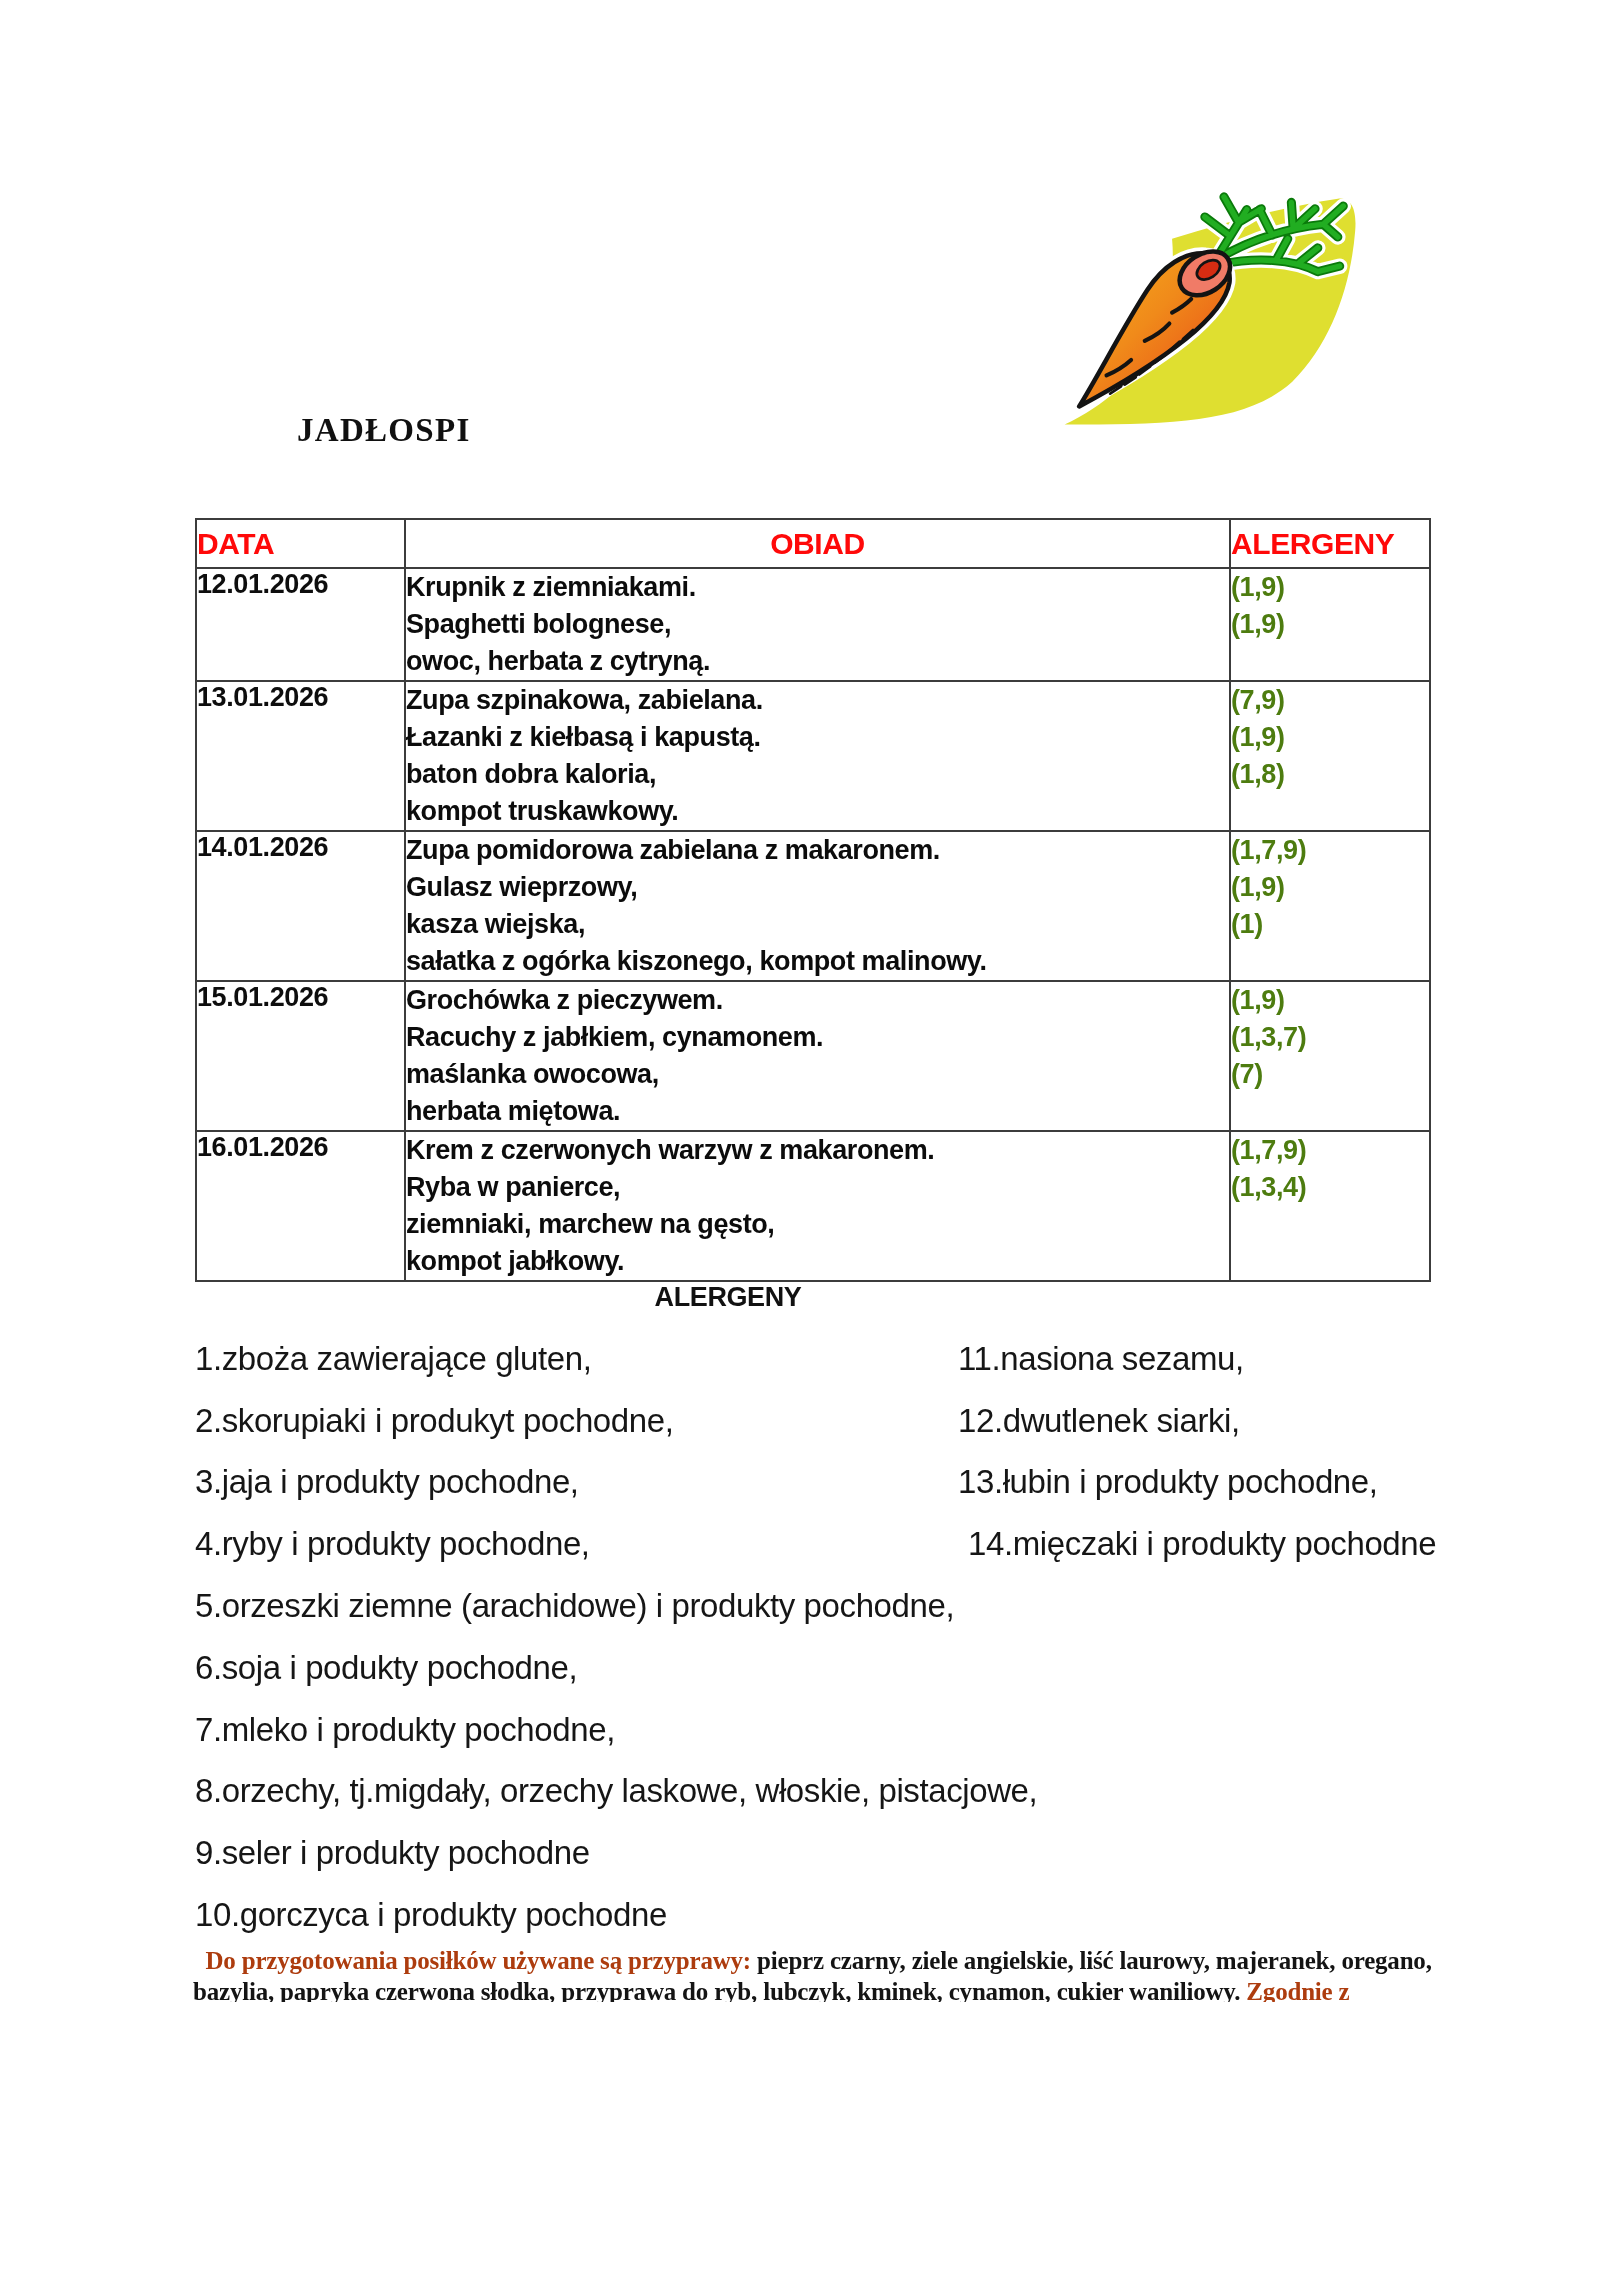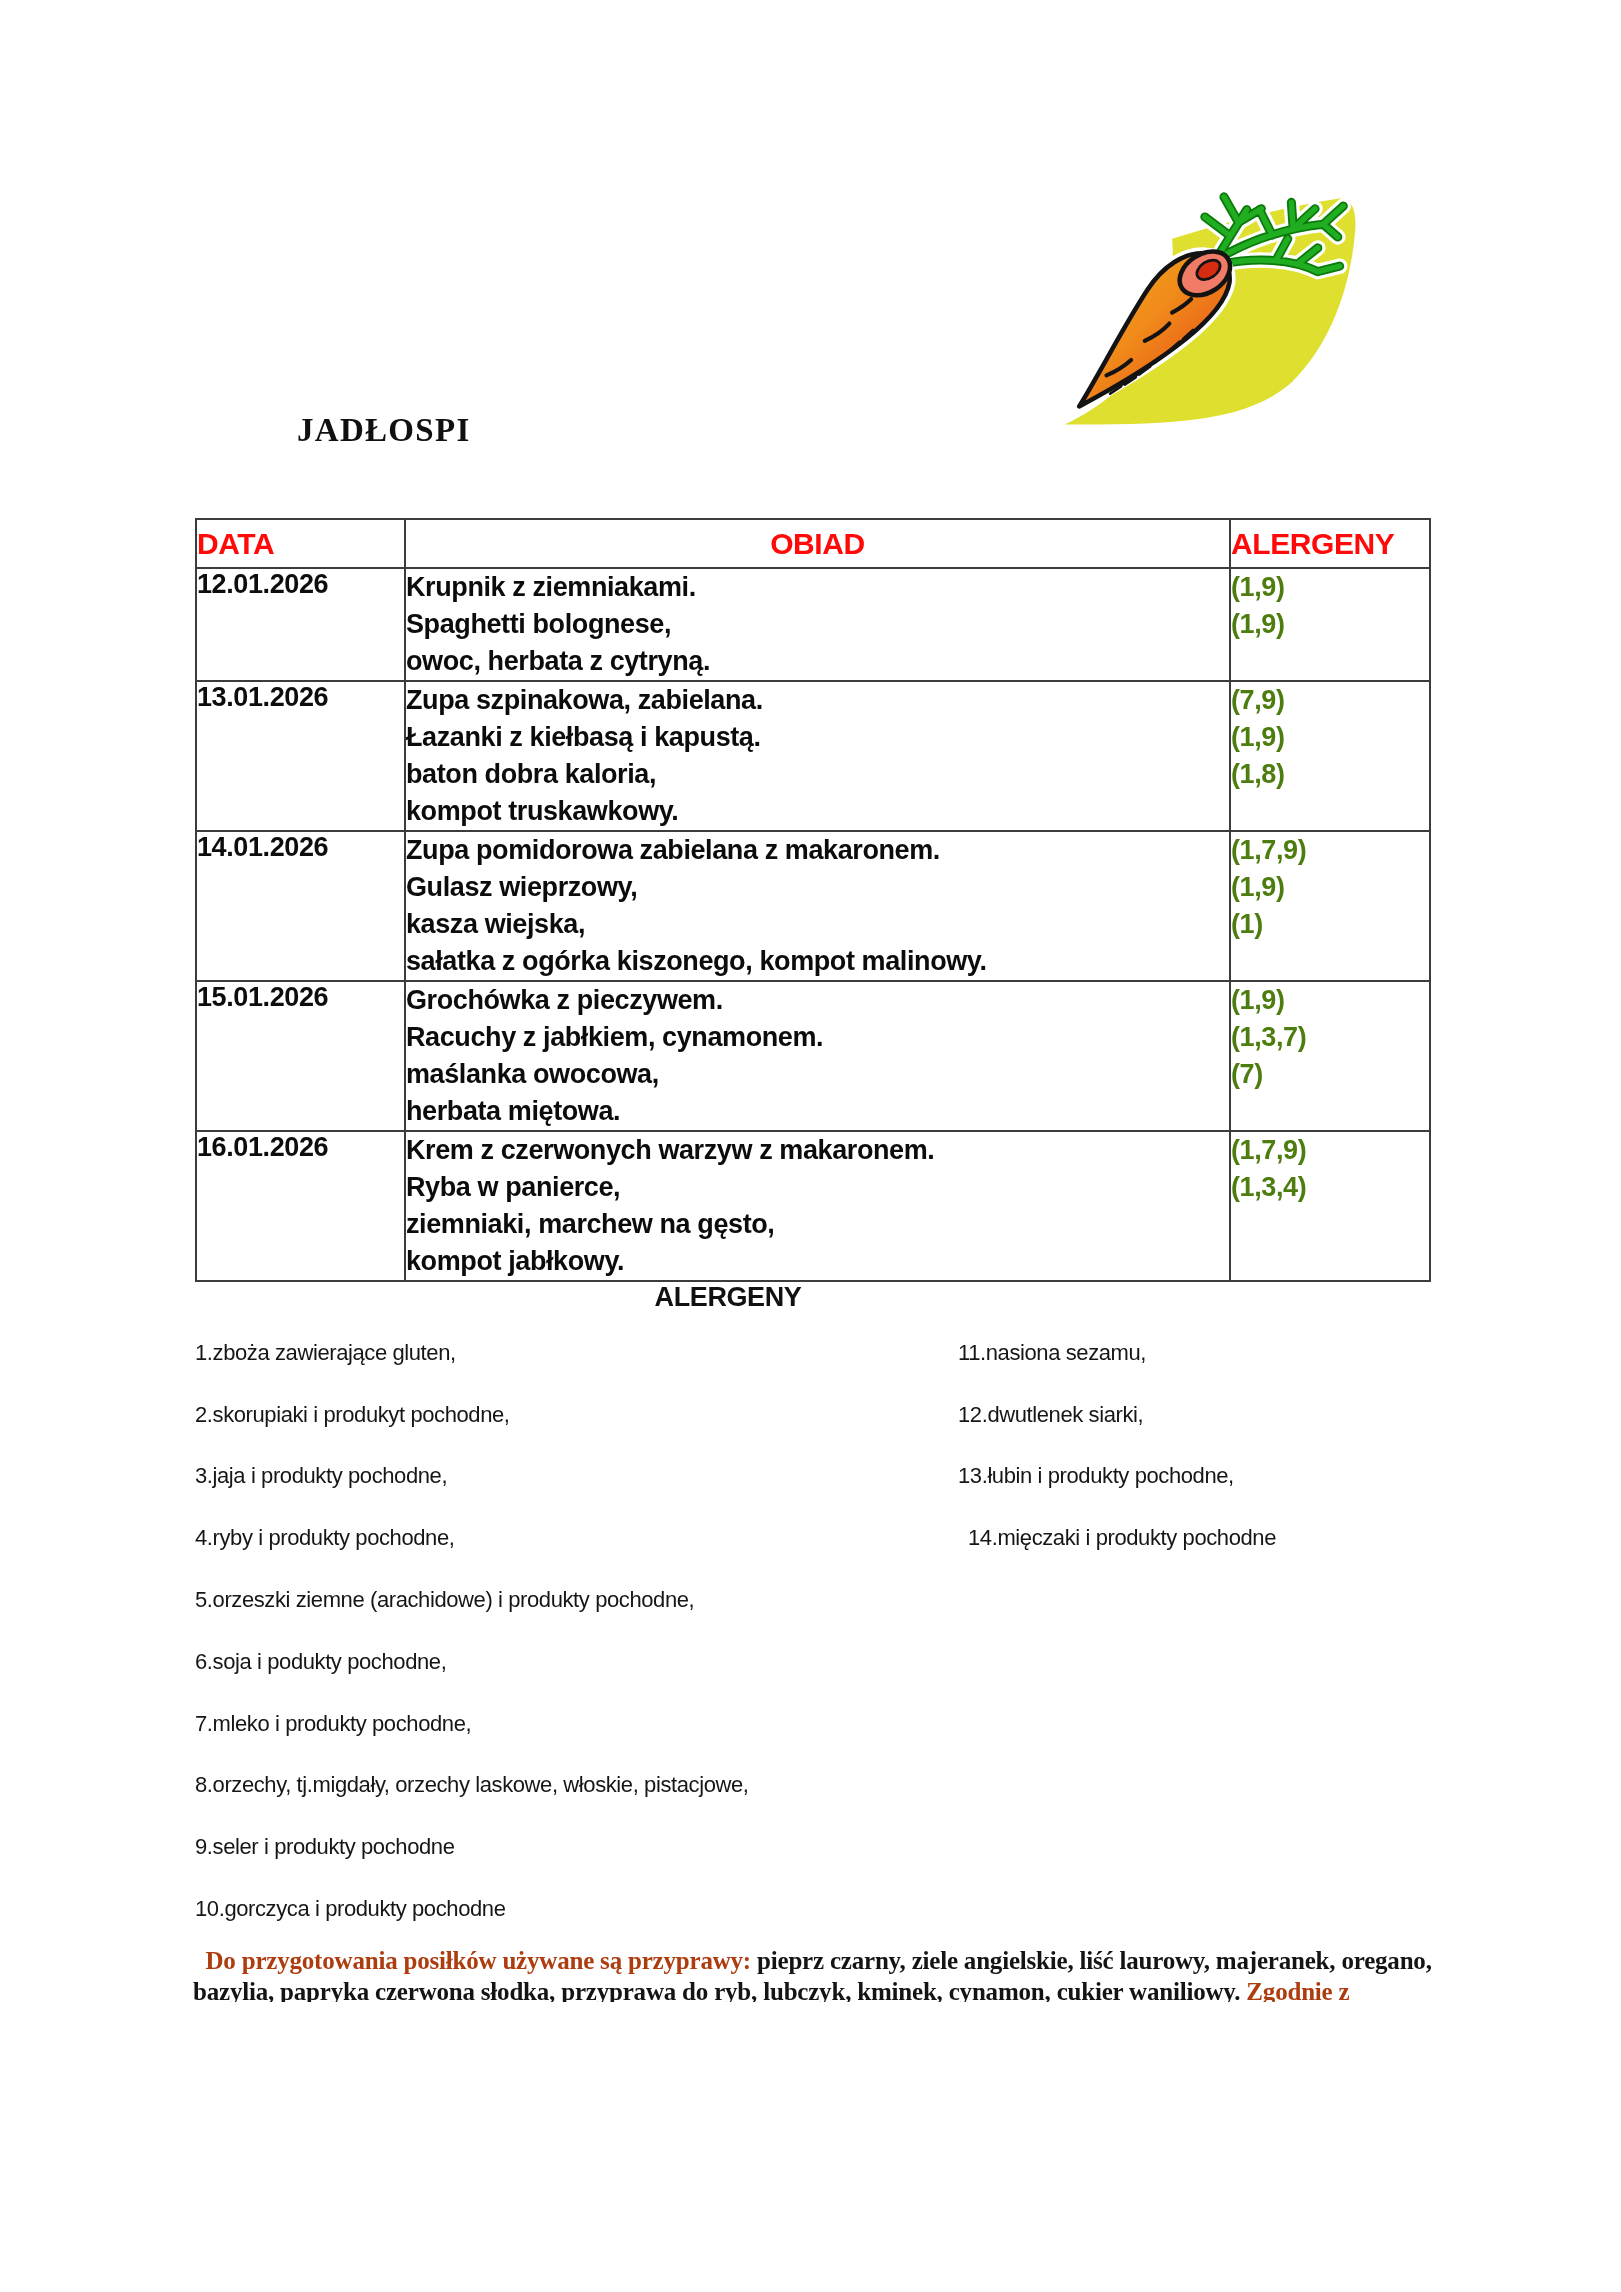--- a/index.html
+++ b/index.html
@@ -20,21 +20,21 @@
   th.h-meal{text-align:center;}
   th.h-alg{text-align:left;padding-left:7.2px;}
   td.date-cell{font-weight:700;font-size:27px;letter-spacing:-0.4px;padding:8px 0 0 10.7px;}
   td.meals-cell{padding:8px 0 0 13.4px;}
   td.codes-cell{padding:8px 0 0 7.2px;}
   .meal-line{font-weight:700;font-size:27px;line-height:37px;letter-spacing:-0.4px;white-space:nowrap;color:#0c0c0c;}
   .code-line{font-weight:700;font-size:27px;line-height:37px;letter-spacing:-0.4px;color:#4d7c0f;}
   .row-3{height:113px;} .row-4{height:147px;}
   .alg-heading{position:absolute;left:195px;top:1282px;width:1066px;text-align:center;
         font-weight:700;font-size:27px;letter-spacing:-0.4px;color:#111;}
-  .alg-item{position:absolute;font-size:22px;letter-spacing:-0.4px;color:#161616;white-space:nowrap;}
+  .alg-item{position:absolute;font-size:33px;letter-spacing:-0.4px;color:#161616;white-space:nowrap;}
   .footer{position:absolute;left:193px;top:1945px;width:1252px;font-family:"Liberation Serif",serif;
         font-weight:700;font-size:25px;line-height:31px;color:#141414;text-indent:12.5px;letter-spacing:-0.2px;}
   .footer .accent{color:#ad3c0e;}
   .sig{position:absolute;font-family:"Liberation Sans",sans-serif;font-weight:400;font-size:17px;
         letter-spacing:-0.2px;color:#222;}
   .sig-chef{left:285px;top:100px;}
   .sig-int{right:22px;top:102px;}
 </style>
 </head>
 <body>

